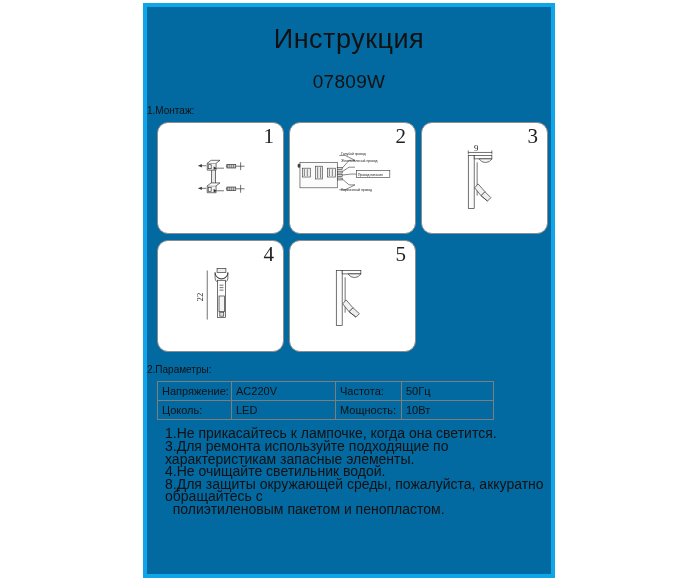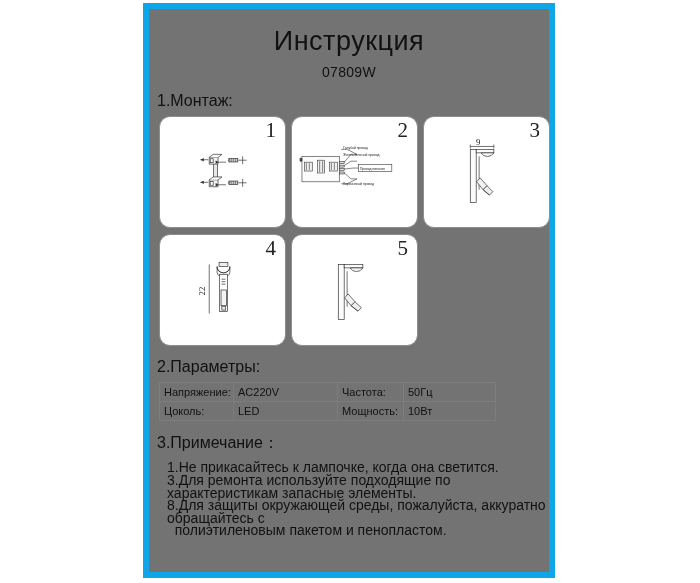--- a/index.html
+++ b/index.html
@@ -14,53 +14,53 @@
     color: #1a1a1a;
     position: relative;
     overflow: hidden;
   }
   #page {
     position: absolute;
     left: 143px;
     top: 3px;
     width: 412px;
     height: 575px;
-    border: 6px solid #0ea5e9;
+    border: 4px solid #0ea5e9;
     box-sizing: border-box;
-    background: #737373;
+    background: #0369a1;
   }
   .inner {
     position: absolute;
     left: 0; top: 0;
     width: 100%; height: 100%;
   }
 
   
   .title-wrap {
     text-align: center;
     padding-top: 18px;
   }
   .doc-title {
     font-size: 27px;
     letter-spacing: 0.5px;
     line-height: 1.05;
     font-weight: 400;
     color: #111;
   }
   .doc-model {
-    font-size: 14px;
-    margin-top: 9px;
+    font-size: 19px;
+    margin-top: 18px;
     letter-spacing: 0.3px;
     color: #111;
   }
 
   
   .section-heading {
-    font-size: 16px;
-    margin-left: 8px;
+    font-size: 10px;
+    margin-left: 0;
     margin-top: 12px;
     color: #111;
   }
 
   
   .panel-grid {
     margin: 6px 0 0 10px;
     display: flex;
     flex-wrap: wrap;
     gap: 6px 5px;
@@ -332,23 +332,23 @@
       </tr>
       <tr>
         <td class="key">Цоколь:</td>
         <td class="val">LED</td>
         <td class="key">Мощность:</td>
         <td class="val">10Вт</td>
       </tr>
     </tbody>
   </table>
 
-  <div class="section-heading">3.Примечание：</div>
 
   <div class="notes">
     <div class="note-line">1.Не прикасайтесь к лампочке, когда она светится.</div>
     <div class="note-line">3.Для ремонта используйте подходящие по характеристикам запасные элементы.</div>
+    <div class="note-line">4.Не очищайте светильник водой.</div>
     <div class="note-line">8.Для защиты окружающей среды, пожалуйста, аккуратно обращайтесь с
   полиэтиленовым пакетом и пенопластом.</div>
   </div>
 
  </div>
 </div>
 
 </body></html>

